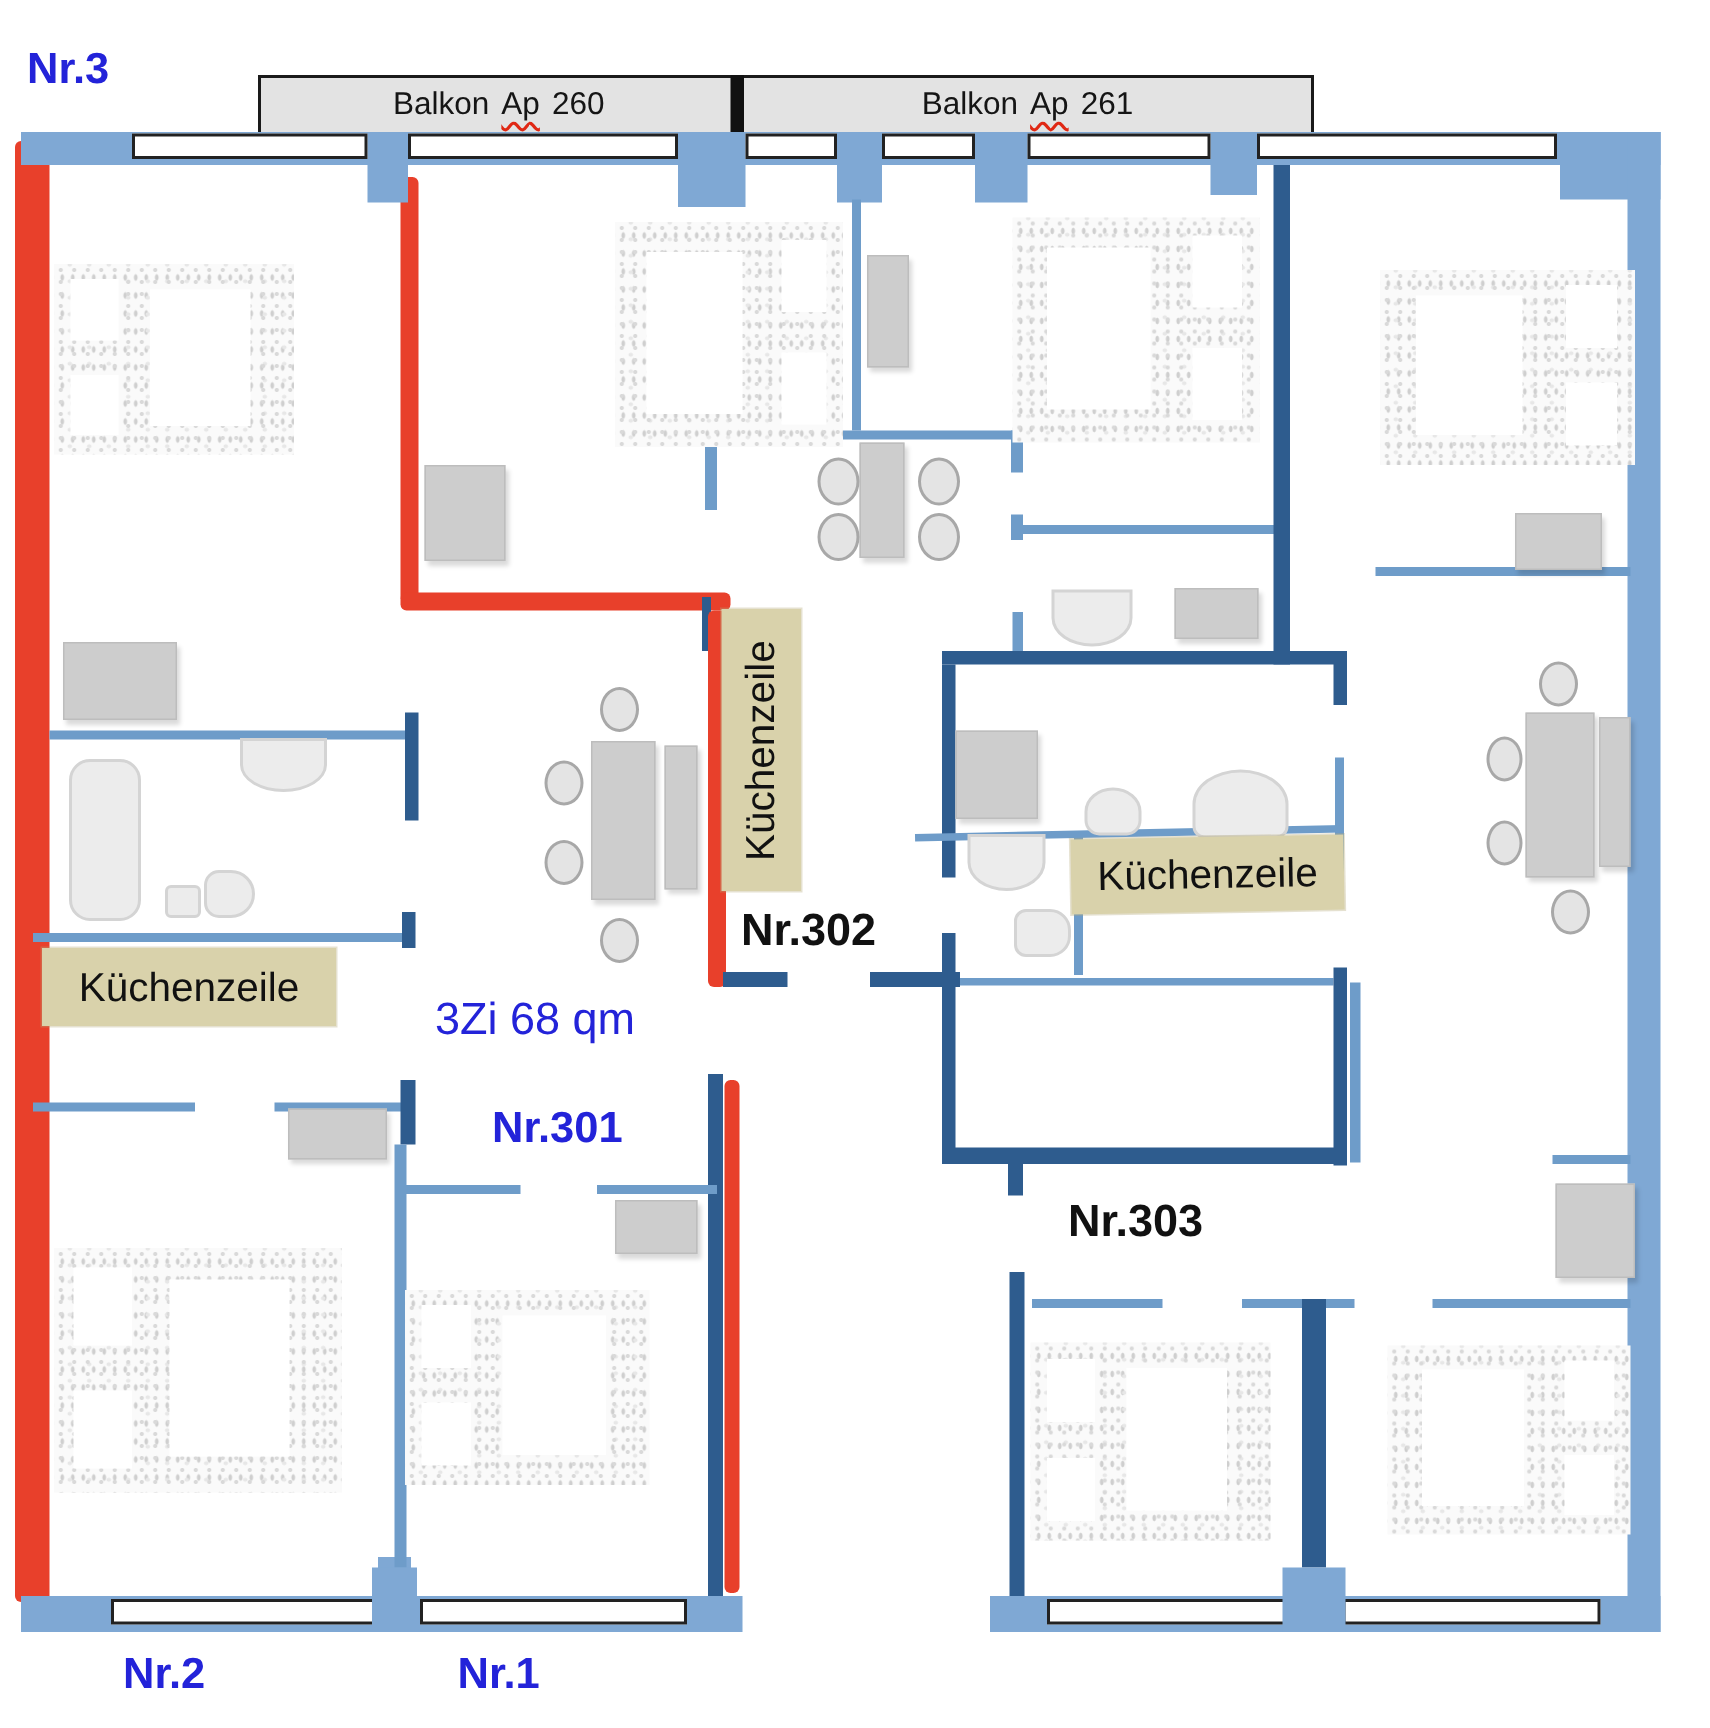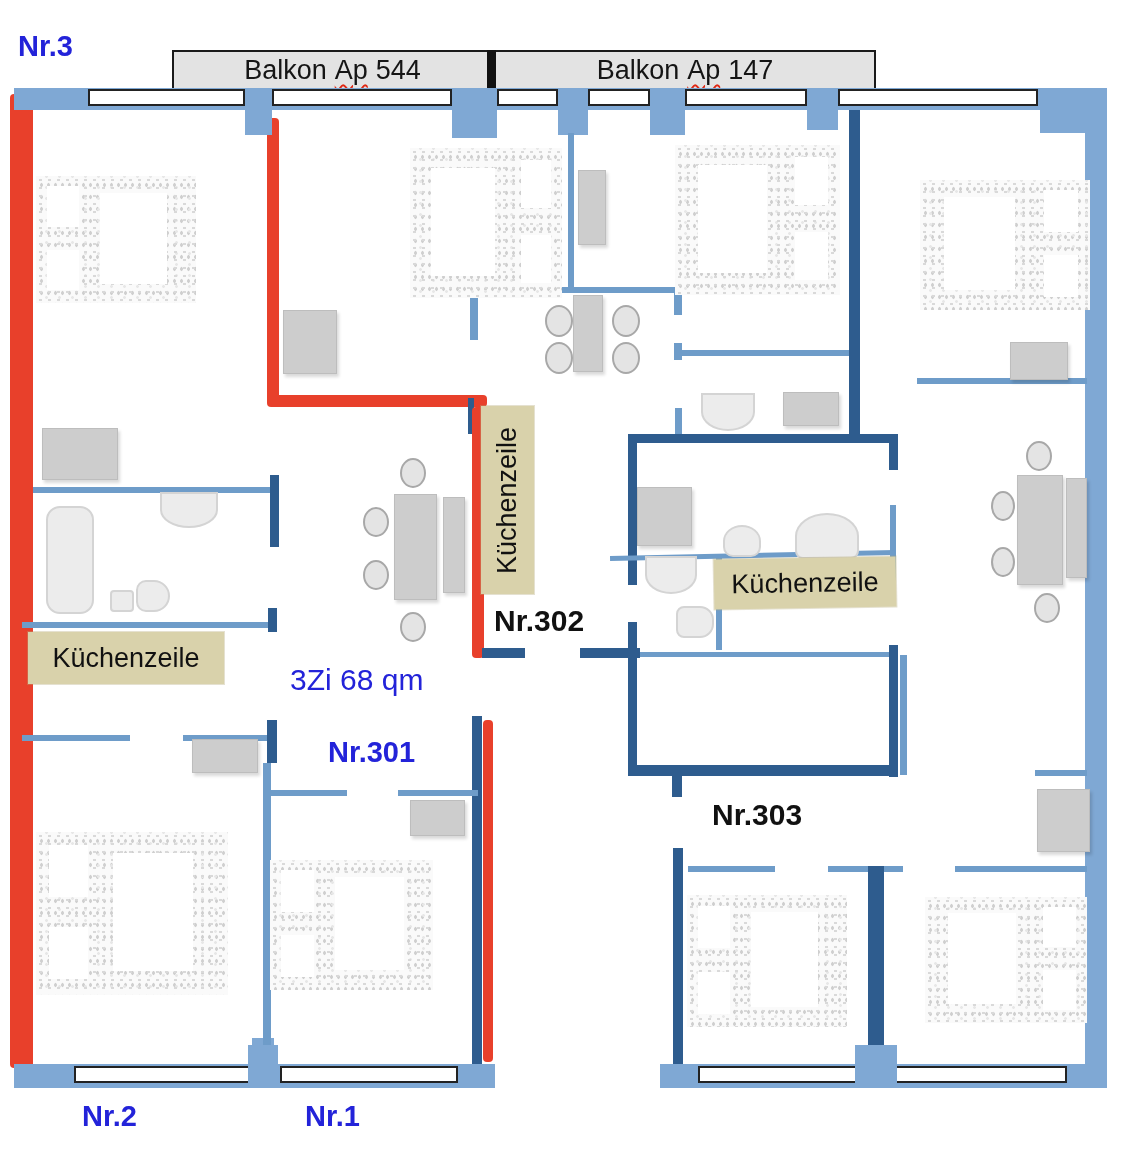--- a/index.html
+++ b/index.html
@@ -9,21 +9,21 @@
   
   .wb{background:var(--wall_blue,#7FA8D4);}
   .wt{background:var(--wall_blue_thin,#6E9CC9);}
   .wn{background:var(--wall_navy,#2E5C8E);}
   .wr{background:var(--wall_red,#E8402B);border-radius:4px;}
   .win{background:#fff;border:2px solid #222;}
   
   .balcony{background:var(--balcony_bg,#E3E3E3);border:2px solid #1a1a1a;}
   .bdivider{background:#111;}
   .balcony-label{display:flex;gap:8px;align-items:center;justify-content:center;
-    color:#151515;font-size:27px;}
+    color:#151515;font-size:21px;}
   .misspelled{text-decoration:underline wavy #e02814 2px;text-underline-offset:5px;text-align:center;}
   
   .gray{background:#cdcdcd;border:1px solid #bdbdbd;box-shadow:2px 3px 3px rgba(0,0,0,.15);}
   .fix{background:#ececec;border:2px solid #d4d4d4;}
   .chair{background:#e4e4e4;border:2px solid #a8a8a8;border-radius:50%;}
   
   .bed{background-color:#fafafa;
     background-image:
       radial-gradient(#d9d9d9 1.2px, transparent 1.7px),
       radial-gradient(#e7e7e7 1.3px, transparent 1.8px),
@@ -48,26 +48,26 @@
 </head>
 <body>
 
 <div id="plan">
 
   <div class="abs balcony" style="left:172px;top:50px;width:704px;height:40px;"></div>
   <div class="abs bdivider" style="left:487px;top:50px;width:9px;height:40px;"></div>
   <div class="abs balcony-label" style="left:185px;top:54px;width:295px;height:32px;">
     <span>Balkon</span>
     <span class="misspelled">Ap</span>
-    <span>544</span>
+    <span>260</span>
   </div>
   <div class="abs balcony-label" style="left:500px;top:54px;width:370px;height:32px;">
     <span>Balkon</span>
     <span class="misspelled">Ap</span>
-    <span>147</span>
+    <span>261</span>
   </div>
 
   <div class="abs wr" style="left:10px;top:94px;width:23px;height:974px;"></div>
   <div class="abs wr" style="left:267px;top:118px;width:12px;height:284px;"></div>
   <div class="abs wr" style="left:267px;top:395px;width:220px;height:12px;"></div>
   <div class="abs wn" style="left:468px;top:398px;width:6px;height:36px;"></div>
   <div class="abs wr" style="left:472px;top:407px;width:12px;height:251px;"></div>
   <div class="abs wn" style="left:472px;top:716px;width:10px;height:372px;"></div>
   <div class="abs wr" style="left:483px;top:720px;width:10px;height:342px;"></div>
 

